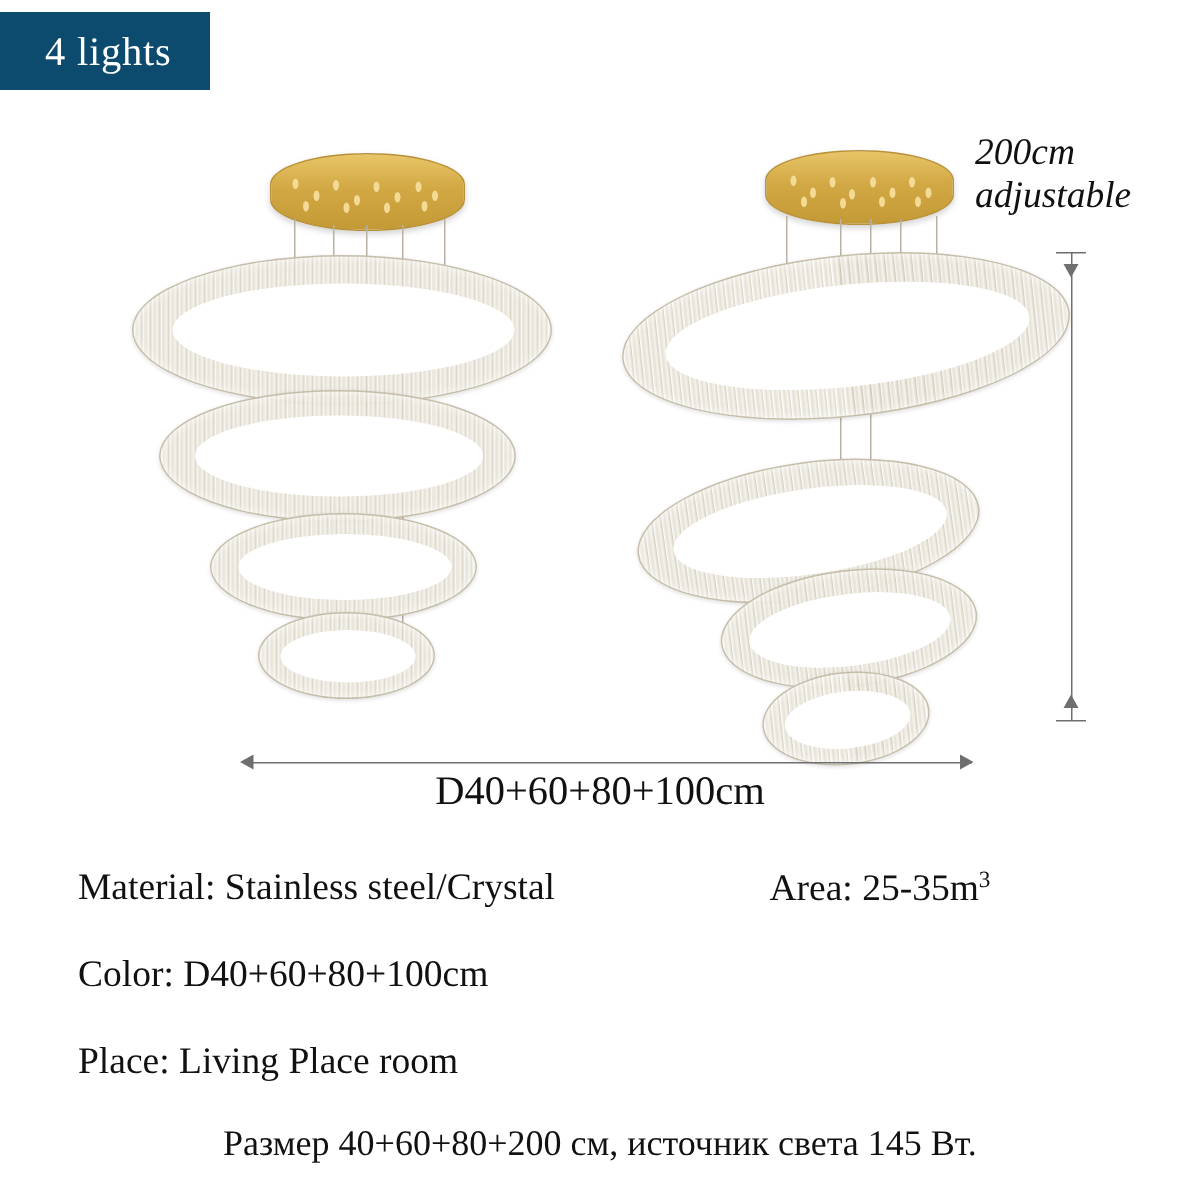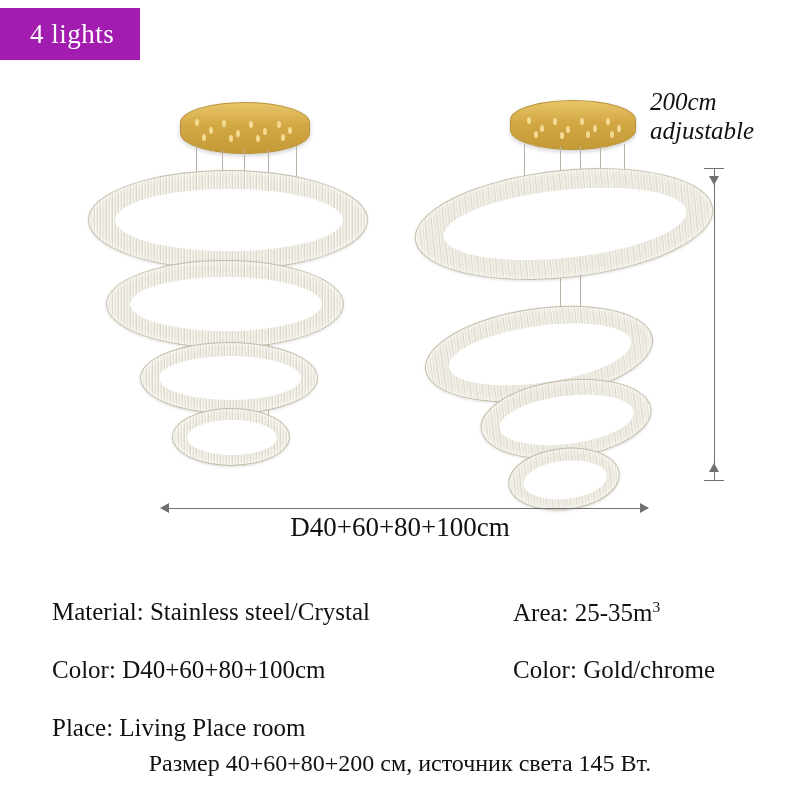--- a/index.html
+++ b/index.html
@@ -17,21 +17,21 @@
     width: 800px;
     height: 800px;
     background: #ffffff;
   }
 
   
   .badge {
     position: absolute;
     left: 0;
     top: 8px;
-    background: #a21caf;
+    background: #0c4a6e;
     color: #ffffff;
     font-size: 27px;
     line-height: 52px;
     height: 52px;
     padding: 0 26px 0 30px;
     letter-spacing: 0.5px;
     font-family: "Liberation Serif", serif;
   }
 
   
@@ -125,21 +125,21 @@
     left: 0;
     top: 508px;
     font-size: 27px;
     color: #111;
   }
 
   
   .specs {
     position: absolute;
     left: 0;
-    top: 588px;
+    top: 568px;
     width: 760px;
     height: 200px;
   }
   .spec-row {
     position: absolute;
     font-size: 25px;
     color: #111;
     white-space: nowrap;
   }
   .spec-key { }
@@ -268,21 +268,17 @@
     </div>
     <div class="spec-row" style="left:52px; top:126px;">
       <span class="spec-key">Place:</span>
       <span class="spec-val">Living Place room</span>
     </div>
 
     <div class="spec-row" style="left:513px; top:10px;">
       <span class="spec-key">Area:</span>
       <span class="spec-val">25-35m</span><sup>3</sup>
     </div>
-    <div class="spec-row" style="left:513px; top:68px;">
-      <span class="spec-key">Color:</span>
-      <span class="spec-val">Gold/chrome</span>
-    </div>
   </div>
 
   <div class="footer-ru">Размер 40+60+80+200 см, источник света 145 Вт.</div>
 
 </div>
 
 </body></html>

